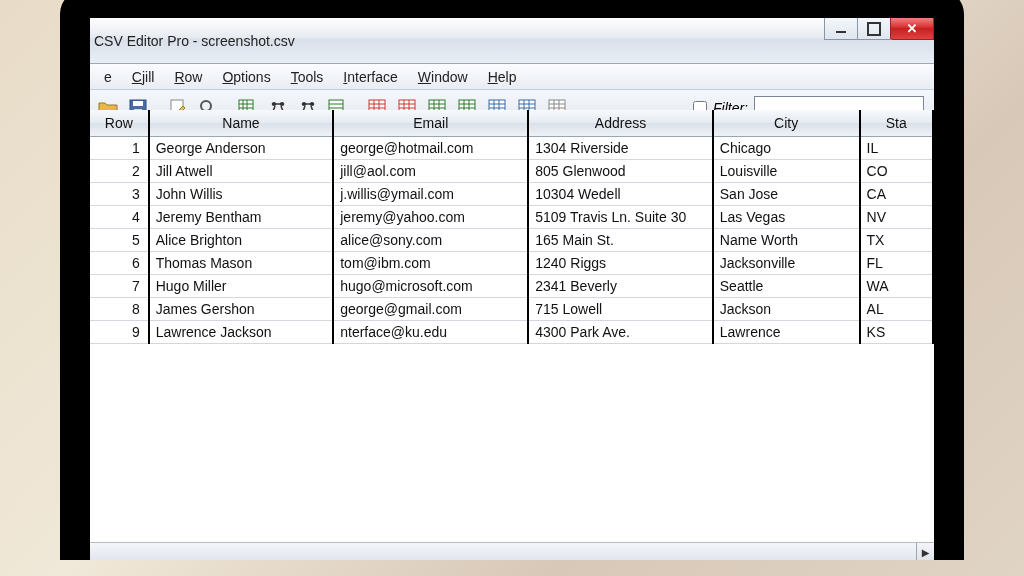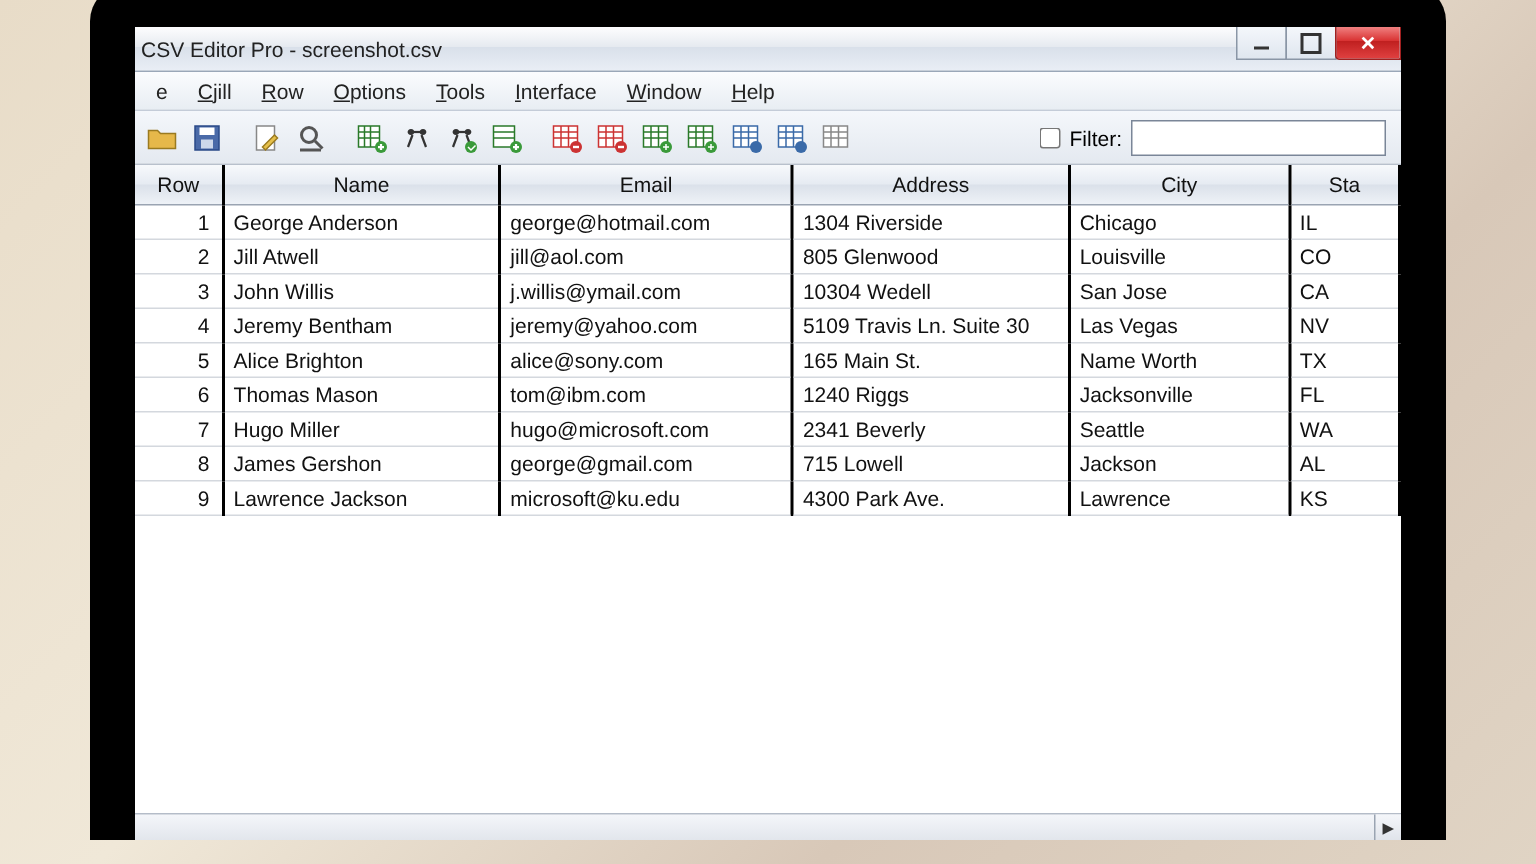--- a/index.html
+++ b/index.html
@@ -21,21 +21,21 @@
     padding: 28px 30px 0 30px;
   }
   .screen {
     width: 100%; height: 100%;
     background: #fff;
     overflow: hidden;
     position: relative;
   }
   
   .titlebar {
-    height: 30px;
+    height: 46px;
     background: linear-gradient(#fdfdfe, #e6eaf0 45%, #d9e0ea 46%, #e9eef5);
     border-bottom: 1px solid #9aa7b8;
     display: flex; align-items: center;
     padding-left: 4px;
     position: relative;
   }
   .titlebar .title { font-size: 14px; color: #222; }
   .winbtns { position: absolute; right: 0; top: 0; display: flex; height: 22px; }
   .winbtn {
     width: 34px; height: 22px;
@@ -81,21 +81,21 @@
     border: 1px solid transparent;
     border-radius: 3px;
   }
   .tsep { width: 8px; }
   .filterwrap {
     margin-left: auto;
     display: flex; align-items: center; gap: 6px;
     padding-right: 6px;
   }
   .filterwrap input[type=checkbox]{ width:14px; height:14px; }
-  .filterwrap label { font-size: 14px; }
+  .filterwrap label { font-size: 14px; font-style: italic; }
   .filterwrap input[type=text]{
     width: 170px; height: 24px;
     border: 1px solid #7a8698; background:#fff;
     padding: 0 4px; font-size:13px;
   }
   
   .grid {
     position: absolute;
     top: 92px; left: 0; right: 0; bottom: 18px;
     overflow: hidden;
@@ -374,21 +374,21 @@
               <td class="rownum">8</td>
               <td>James Gershon</td>
               <td>george@gmail.com</td>
               <td>715 Lowell</td>
               <td>Jackson</td>
               <td>AL</td>
             </tr>
             <tr>
               <td class="rownum">9</td>
               <td>Lawrence Jackson</td>
-              <td>microsoft@ku.edu</td>
+              <td>nterface@ku.edu</td>
               <td>4300 Park Ave.</td>
               <td>Lawrence</td>
               <td>KS</td>
             </tr>
           </tbody>
       </table>
     </div>
 
     <div class="hscroll">
       <div class="rbtn">▶</div>

